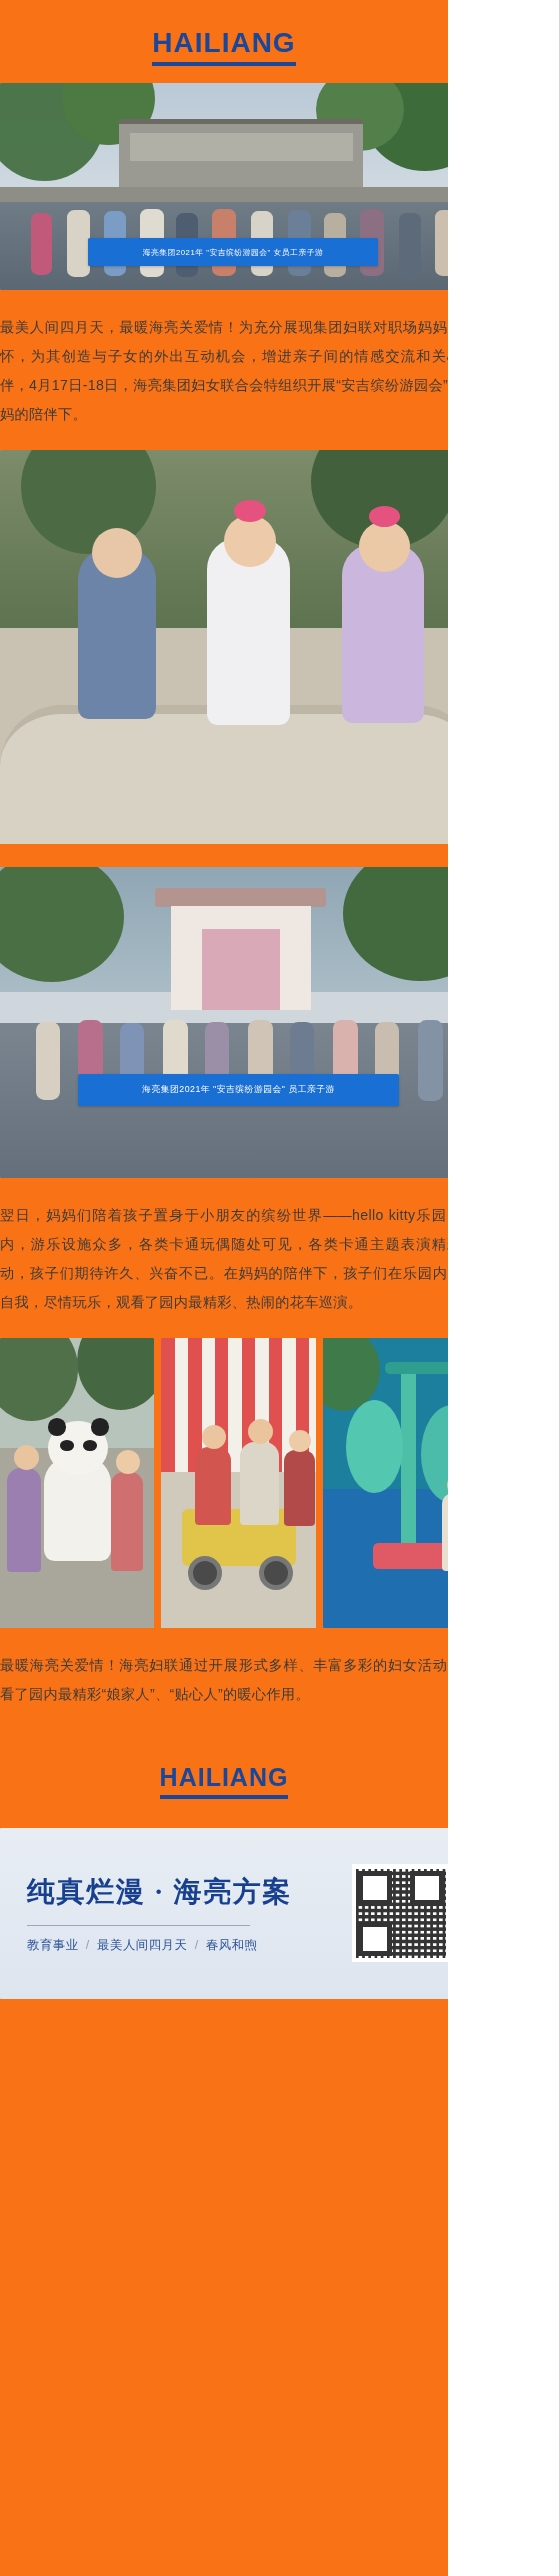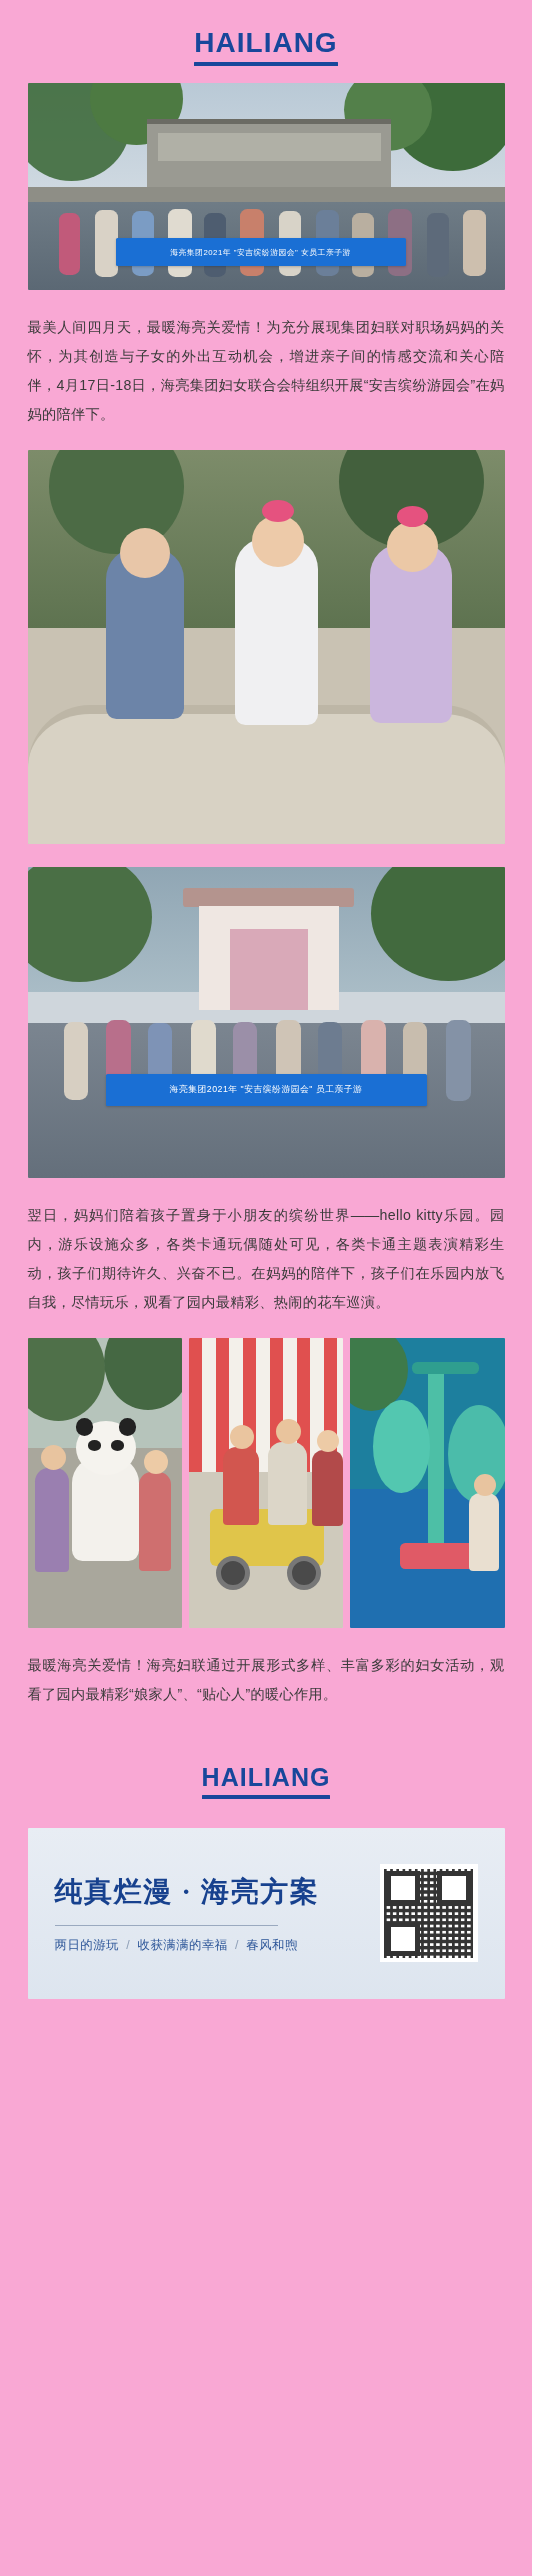--- a/index.html
+++ b/index.html
@@ -7,23 +7,23 @@
     padding: 0;
     background: #ffffff;
   }
   body {
     width: 560px;
     font-family: "Liberation Sans", sans-serif;
     color: #222;
     -webkit-font-smoothing: antialiased;
   }
   .page {
-    width: 532px;
+    width: 448px;
     min-height: 2576px;
-    background: #f9a8d4;
+    background: #f97316;
     position: relative;
     box-sizing: border-box;
     padding: 0 0 21px 0;
     overflow: hidden;
   }
 
   
   .brand-header {
     padding: 27px 0 17.6px 0;
     text-align: center;
@@ -355,23 +355,23 @@
       <span class="accent">HAILIANG</span>
       <span class="brand-underline"></span>
     </span>
   </div>
 
   <div class="footer-banner">
     <div class="fb-left">
       <div class="footer-slogan">纯真烂漫 · 海亮方案</div>
       <div class="footer-divider"></div>
       <div class="footer-tags">
-        <span>两日的游玩</span>
+        <span>教育事业</span>
         <span class="sep">/</span>
-        <span>收获满满的幸福</span>
+        <span>最美人间四月天</span>
         <span class="sep">/</span>
         <span>春风和煦</span>
       </div>
     </div>
     <div class="qr">
       <div class="qr-inner">
         <span class="qr-eye3"></span>
       </div>
     </div>
   </div>

